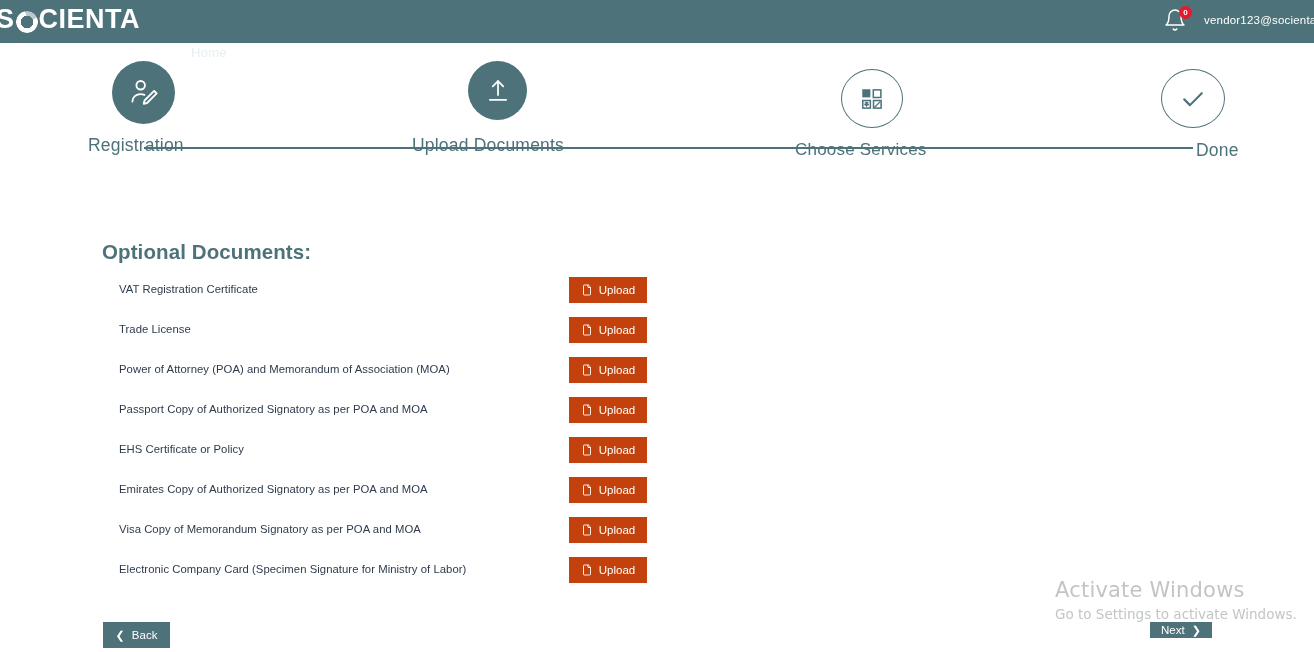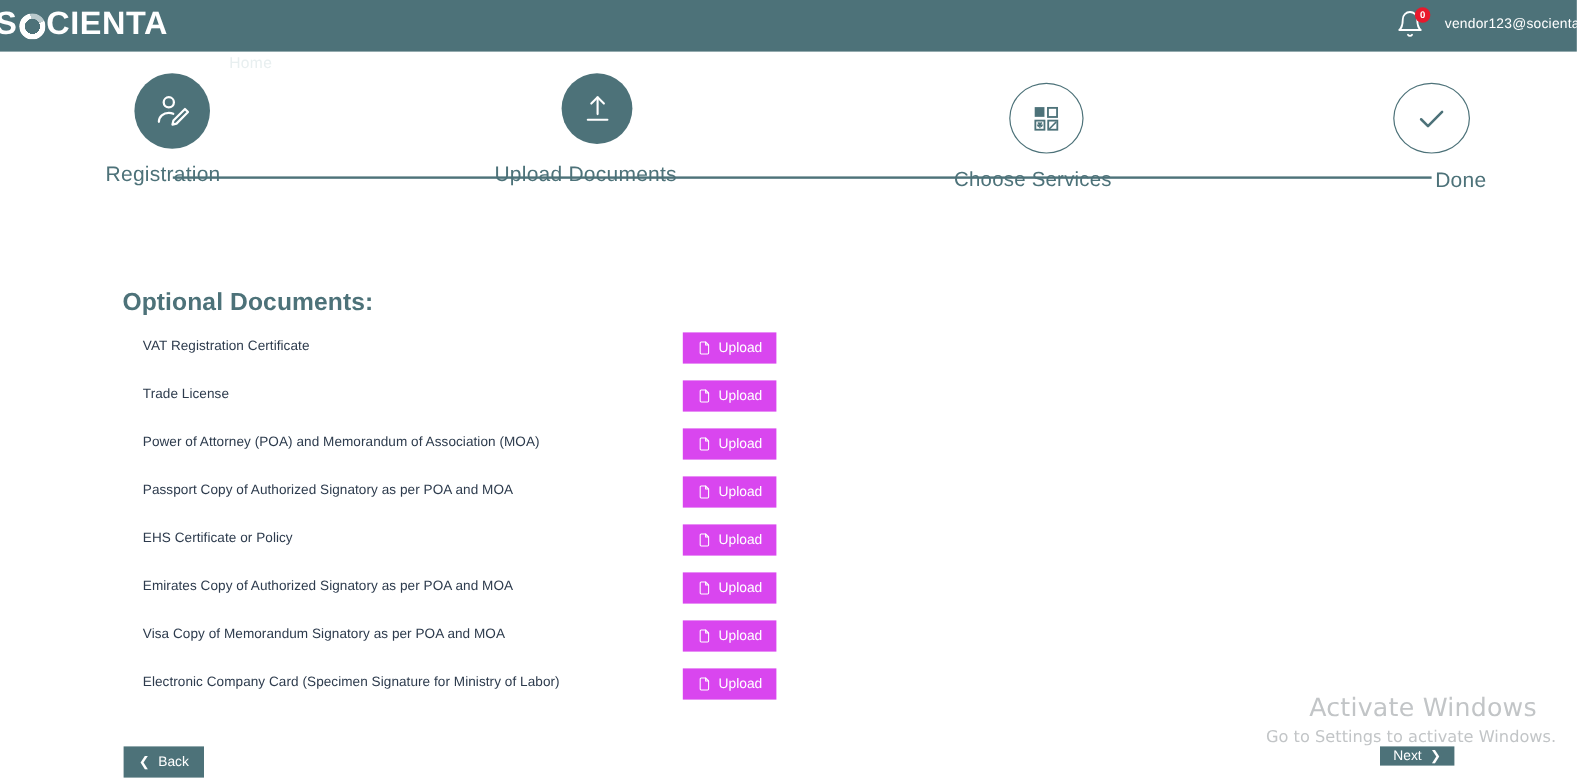--- a/index.html
+++ b/index.html
@@ -110,21 +110,21 @@
   .doc-label {
     position: absolute; left: 107px; top: 2px;
     font-size: 11.3px; font-weight: 400; color: #2d3b4d;
     letter-spacing: .05px;
     white-space: nowrap;
     margin-left: 12px;
   }
   .upload-btn {
     position: absolute; left: 569px; top: -4px;
     width: 78px; height: 26px;
-    background: #d946ef;
+    background: #c2410c;
     border: none;
     color: #ffffff;
     font-size: 11.5px;
     font-family: "Liberation Sans", sans-serif;
     display: flex; align-items: center; justify-content: center;
     gap: 6px;
     cursor: pointer;
   }
   .upload-btn .file-ico { display: flex; align-items: center; }
 
@@ -146,21 +146,20 @@
     cursor: pointer;
   }
   .chev { font-size: 11px; line-height: 1; }
 
   
   .watermark { position: absolute; left: 1055px; top: 578px; pointer-events: none; }
   .wm-title {
     font-size: 21px; color: #c2c5c7;
     font-family: "DejaVu Sans", sans-serif;
     letter-spacing: .2px;
-    margin-left: 36px;
   }
   .wm-sub {
     font-size: 13.5px; color: #c2c5c7; margin-top: 4px;
     font-family: "DejaVu Sans", sans-serif;
   }
 </style>
 </head>
 <body>
 
 <div class="topbar">

